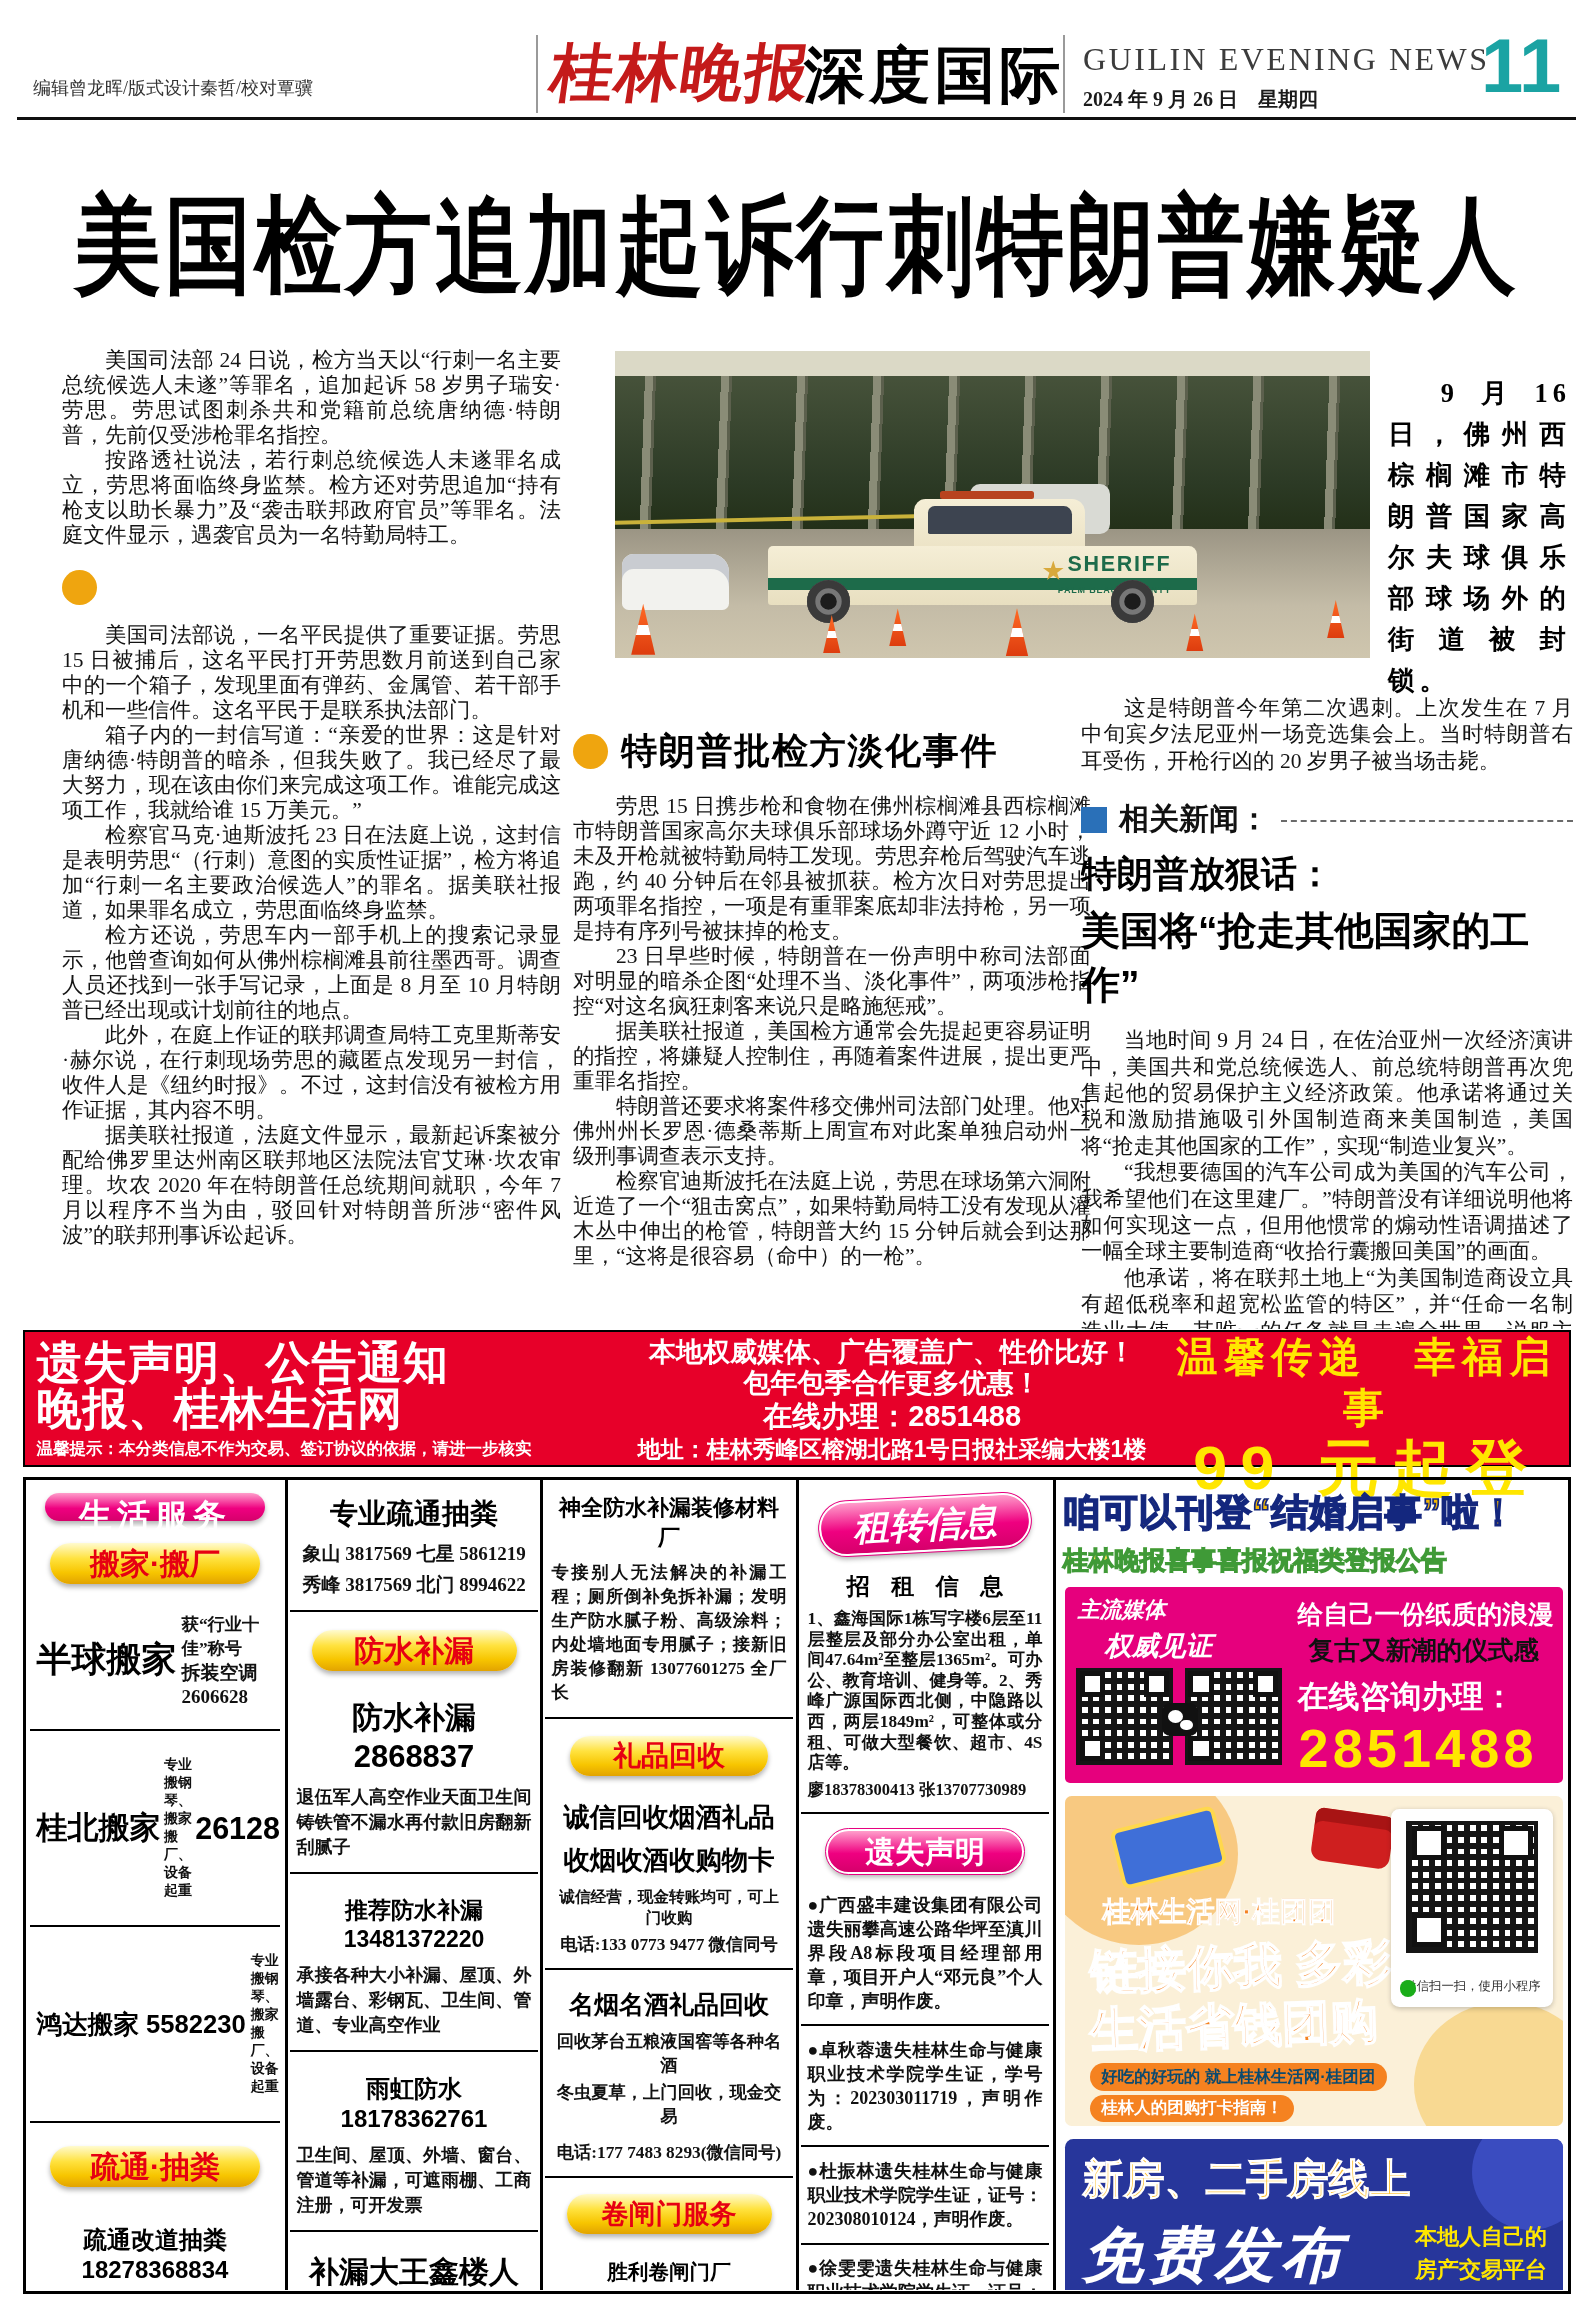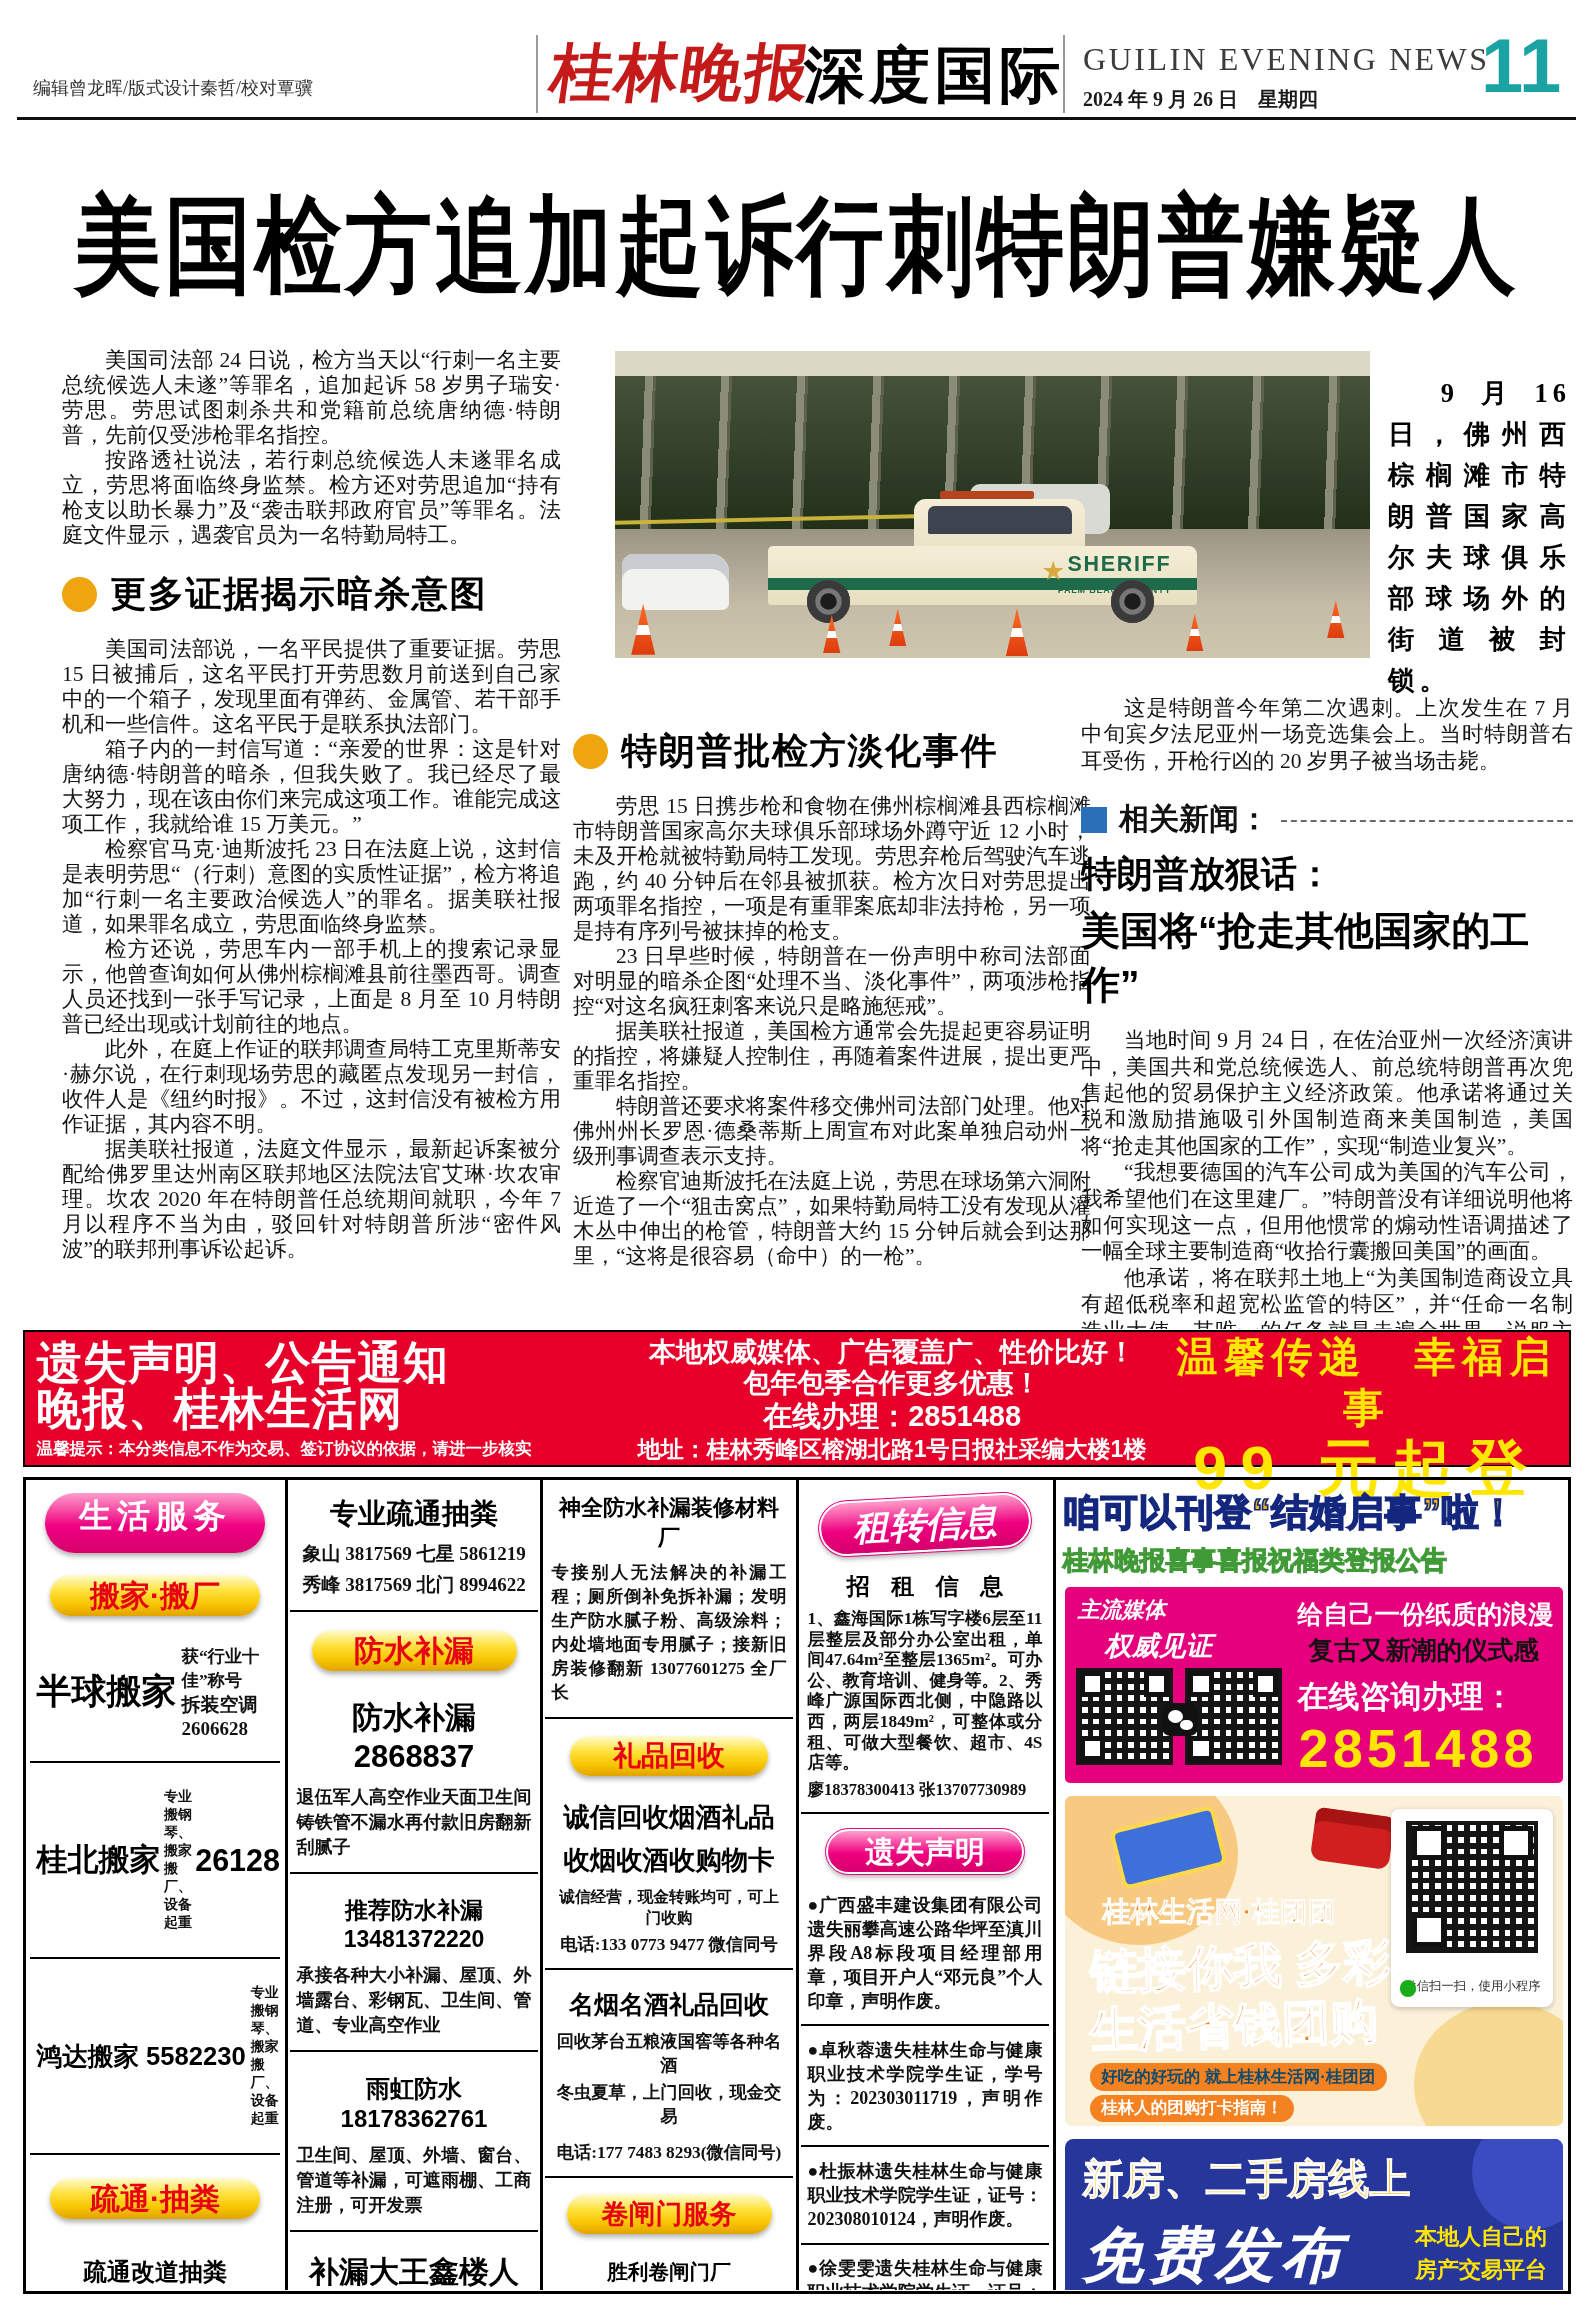--- a/index.html
+++ b/index.html
@@ -94,21 +94,20 @@
   <div class="abs sans" style="left:1481px;top:21.5px;font-size:76px;font-weight:900;color:#1ba3a3;">11</div>
   <div class="abs hrule" style="left:16.5px;top:117px;width:1559px;height:3.3px;"></div>
 
   <div class="abs sans" style="left:58px;top:175px;width:1477px;font-size:87px;font-weight:900;letter-spacing:3.3px;text-align:center;transform:scaleY(1.22);transform-origin:top;white-space:nowrap;color:#000;">美国检方追加起诉行刺特朗普嫌疑人</div>
 
   <div class="abs col" style="left:62px;top:348px;width:499px;height:978px;">
     <p class="np">美国司法部 24 日说，检方当天以“行刺一名主要总统候选人未遂”等罪名，追加起诉 58 岁男子瑞安·劳思。劳思试图刺杀共和党籍前总统唐纳德·特朗普，先前仅受涉枪罪名指控。</p>
     <p class="np">按路透社说法，若行刺总统候选人未遂罪名成立，劳思将面临终身监禁。检方还对劳思追加“持有枪支以助长暴力”及“袭击联邦政府官员”等罪名。法庭文件显示，遇袭官员为一名特勤局特工。</p>
     <div class="subhead">
       <span class="dot"></span>
-      <span>更多证据揭示暗杀意图</span>
     </div>
     <p class="np">美国司法部说，一名平民提供了重要证据。劳思 15 日被捕后，这名平民打开劳思数月前送到自己家中的一个箱子，发现里面有弹药、金属管、若干部手机和一些信件。这名平民于是联系执法部门。</p>
     <p class="np">箱子内的一封信写道：“亲爱的世界：这是针对唐纳德·特朗普的暗杀，但我失败了。我已经尽了最大努力，现在该由你们来完成这项工作。谁能完成这项工作，我就给谁 15 万美元。”</p>
     <p class="np">检察官马克·迪斯波托 23 日在法庭上说，这封信是表明劳思“（行刺）意图的实质性证据”，检方将追加“行刺一名主要政治候选人”的罪名。据美联社报道，如果罪名成立，劳思面临终身监禁。</p>
     <p class="np">检方还说，劳思车内一部手机上的搜索记录显示，他曾查询如何从佛州棕榈滩县前往墨西哥。调查人员还找到一张手写记录，上面是 8 月至 10 月特朗普已经出现或计划前往的地点。</p>
     <p class="np">此外，在庭上作证的联邦调查局特工克里斯蒂安·赫尔说，在行刺现场劳思的藏匿点发现另一封信，收件人是《纽约时报》。不过，这封信没有被检方用作证据，其内容不明。</p>
     <p class="np">据美联社报道，法庭文件显示，最新起诉案被分配给佛罗里达州南区联邦地区法院法官艾琳·坎农审理。坎农 2020 年在特朗普任总统期间就职，今年 7 月以程序不当为由，驳回针对特朗普所涉“密件风波”的联邦刑事诉讼起诉。</p>
   </div>
 
   <div class="abs photo">
@@ -186,21 +185,21 @@
     </div>
   </div>
 
   <div class="abs adbox"></div>
   <div class="vline" style="left:285px;"></div>
   <div class="vline" style="left:540px;"></div>
   <div class="vline" style="left:796px;"></div>
   <div class="vline" style="left:1053px;"></div>
 
   <div class="ccol" style="left:30px;width:250px;">
-    <div class="bubble bpink" style="margin:13.2px 15px 8.3px;height:60px;line-height:45px;font-size:33px;letter-spacing:5px;">生活服务</div>
+    <div class="bubble bpink" style="margin:13.2px 15px 8.3px;height:28px;line-height:45px;font-size:33px;letter-spacing:5px;">生活服务</div>
     <div class="bubble byellow" style="margin:21.5px 20px 6.6px;height:41px;line-height:41px;font-size:30px;">搬家·搬厂</div>
     <div class="ad" style="display:flex;align-items:center;gap:5px;padding-top:21.5px;padding-bottom:21.5px;">
       <div class="adT" style="font-size:35px;white-space:nowrap;">半球搬家</div>
       <div style="flex:1;">
         <div class="adD" style="font-size:17.3px;text-align:left;">获“行业十佳”称号</div>
         <div class="adD" style="font-size:19px;text-align:left;">拆装空调 2606628</div>
       </div>
     </div>
     <div class="ad" style="display:flex;align-items:center;gap:3.3px;padding-top:25px;padding-bottom:25px;">
       <div class="adT" style="font-size:31px;white-space:nowrap;">桂北搬家</div>

